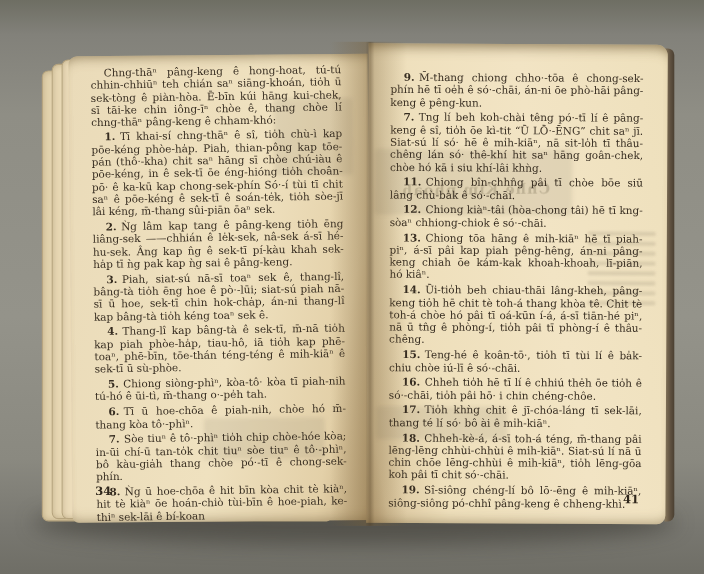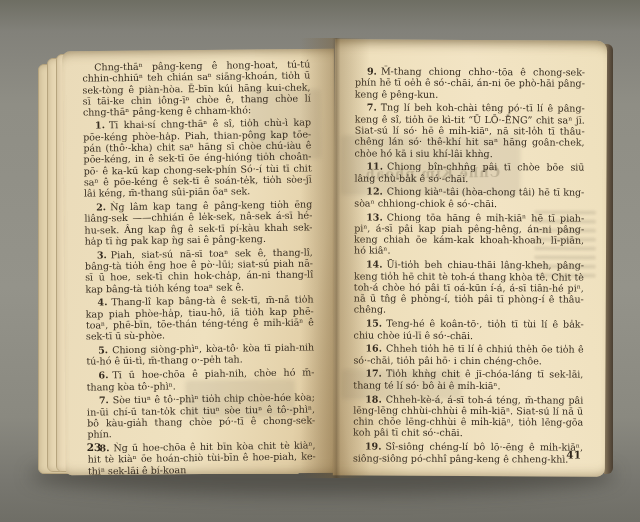--- a/index.html
+++ b/index.html
@@ -99,21 +99,21 @@
           <p class="item"><span class="num">1.</span>Tī khai-sí chng-thāⁿ ê sî, tio̍h chù-ì kap pōe-kéng phòe-ha̍p. Piah, thian-pông kap tōe-pán (thô·-kha) chit saⁿ hāng sī chòe chú-iàu ê pōe-kéng, in ê sek-tī ōe éng-hióng tio̍h choân-pō· ê ka-kū kap chong-sek-phín Só·-í tùi tī chit saⁿ ê pōe-kéng ê sek-tī ê soán-te̍k, tio̍h sòe-jī lâi kéng, m̄-thang sûi-piān ōaⁿ sek.</p>
           <p class="item"><span class="num">2.</span>Ǹg lâm kap tang ê pâng-keng tio̍h ēng liâng-sek ——chhián ê le̍k-sek, nâ-sek á-sī hé-hu-sek. Âng kap n̂g ê sek-tī pí-kàu khah sek-ha̍p tī ǹg pak kap ǹg sai ê pâng-keng.</p>
           <p class="item"><span class="num">3.</span>Piah, siat-sú nā-sī toaⁿ sek ê, thang-lî, bâng-tà tio̍h ēng hoe ê pò·-lūi; siat-sú piah nā-sī ū hoe, sek-tī chin hok-cha̍p, án-ni thang-lî kap bâng-tà tio̍h kéng toaⁿ sek ê.</p>
           <p class="item"><span class="num">4.</span>Thang-lî kap bâng-tà ê sek-tī, m̄-nā tio̍h kap piah phòe-ha̍p, tiau-hô, iā tio̍h kap phē-toaⁿ, phē-bīn, tōe-thán téng-téng ê mi̍h-kiāⁿ ê sek-tī ū sù-phòe.</p>
           <p class="item"><span class="num">5.</span>Chiong siòng-phìⁿ, kòa-tô· kòa tī piah-nih tú-hó ê ūi-tì, m̄-thang o·-pe̍h tah.</p>
           <p class="item"><span class="num">6.</span>Tī ū hoe-chōa ê piah-nih, chòe hó m̄-thang kòa tô·-phìⁿ.</p>
           <p class="item"><span class="num">7.</span>Sòe tiuⁿ ê tô·-phìⁿ tio̍h chip chòe-hóe kòa; in-ūi chí-ū tan-to̍k chit tiuⁿ sòe tiuⁿ ê tô·-phìⁿ, bô kàu-gia̍h thang chòe pó·-tī ê chong-sek-phín.</p>
           <p class="item"><span class="num">8.</span>Ǹg ū hoe-chōa ê hit bīn kòa chit tè kiàⁿ, hit tè kiàⁿ ōe hoán-chiò tùi-bīn ê hoe-piah, ke-thiⁿ sek-lāi ê bí-koan</p>
         </div>
     </div>
-    <div class="pagenum pn-left">23</div>
+    <div class="pagenum pn-left">34</div>
   </div>
 
   <div class="page right">
     <div class="patch" style="left:6px;top:96px;width:180px;height:60px;"></div>
     <div class="patch" style="left:8px;top:330px;width:120px;height:30px;"></div>
     <div class="ghost" style="left:30px;top:126px;">Chhe Kim phoah</div>
     <div class="ghost-lines" style="left:200px;top:170px;width:62px;">
       <div></div>
         <div></div>
         <div></div>

